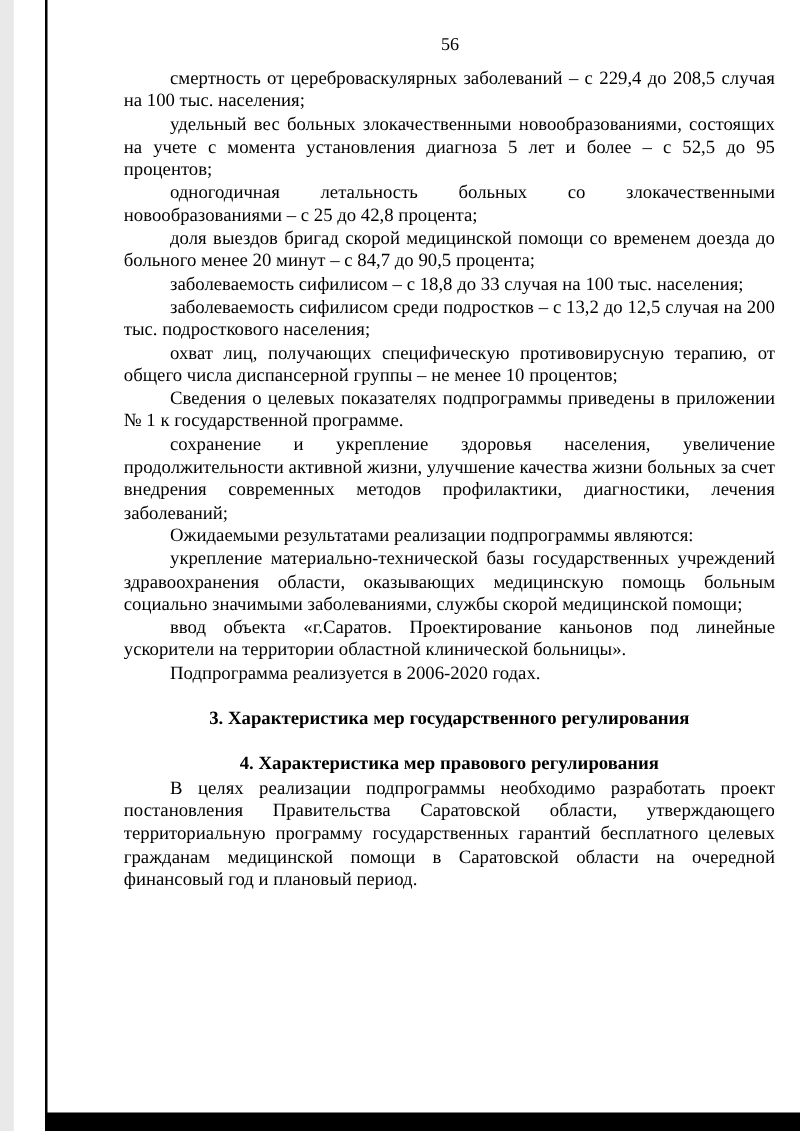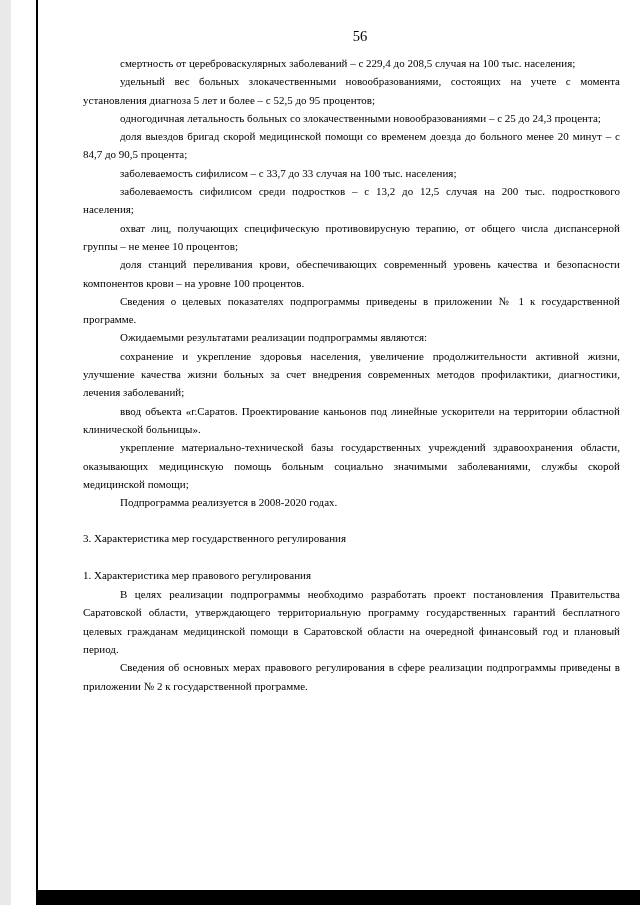--- a/index.html
+++ b/index.html
@@ -26,34 +26,34 @@
     top: 27px;
     left: 88px;
     right: 30px;
     text-align: center;
     font-size: 14.5px;
     line-height: 18px;
   }
   .doc-body {
     position: absolute;
     top: 54px;
-    left: 72px;
+    left: 88px;
     right: 31px;
-    font-size: 11px;
+    font-size: 15px;
     line-height: 18.3px;
     text-align: justify;
   }
   .doc-body p {
     margin: 0;
     padding: 0;
     text-indent: 37px;
   }
   .doc-body p.heading {
-    font-weight: normal;
-    text-align: left;
+    font-weight: bold;
+    text-align: center;
     text-indent: 0;
     margin-top: 18px;
     margin-bottom: 1px;
   }
   .edge-line {
     position: absolute;
     left: 25px;
     top: 0;
     bottom: 0;
     width: 2px;
@@ -73,33 +73,31 @@
 
 <div class="page">
 
   <div class="edge-line"></div>
 
   <div class="page-number">56</div>
 
   <div class="doc-body">
     <p>смертность от цереброваскулярных заболеваний – с 229,4 до 208,5 случая на 100 тыс. населения;</p>
     <p>удельный вес больных злокачественными новообразованиями, состоящих на учете с момента установления диагноза 5 лет и более – с 52,5 до 95 процентов;</p>
-    <p>одногодичная летальность больных со злокачественными новообразованиями – с 25 до 24,3 процента;</p>
+    <p>одногодичная летальность больных со злокачественными новообразованиями – с 25 до 42,8 процента;</p>
     <p>доля выездов бригад скорой медицинской помощи со временем доезда до больного менее 20 минут – с 84,7 до 90,5 процента;</p>
-    <p>заболеваемость сифилисом – с 33,7 до 33 случая на 100 тыс. населения;</p>
+    <p>заболеваемость сифилисом – с 18,8 до 33 случая на 100 тыс. населения;</p>
     <p>заболеваемость сифилисом среди подростков – с 13,2 до 12,5 случая на 200 тыс. подросткового населения;</p>
     <p>охват лиц, получающих специфическую противовирусную терапию, от общего числа диспансерной группы – не менее 10 процентов;</p>
-    <p>доля станций переливания крови, обеспечивающих современный уровень качества и безопасности компонентов крови – на уровне 100 процентов.</p>
     <p>Сведения о целевых показателях подпрограммы приведены в приложении № 1 к государственной программе.</p>
+    <p>сохранение и укрепление здоровья населения, увеличение продолжительности активной жизни, улучшение качества жизни больных за счет внедрения современных методов профилактики, диагностики, лечения заболеваний;</p>
     <p>Ожидаемыми результатами реализации подпрограммы являются:</p>
-    <p>сохранение и укрепление здоровья населения, увеличение продолжительности активной жизни, улучшение качества жизни больных за счет внедрения современных методов профилактики, диагностики, лечения заболеваний;</p>
+    <p>укрепление материально-технической базы государственных учреждений здравоохранения области, оказывающих медицинскую помощь больным социально значимыми заболеваниями, службы скорой медицинской помощи;</p>
     <p>ввод объекта «г.Саратов. Проектирование каньонов под линейные ускорители на территории областной клинической больницы».</p>
-    <p>укрепление материально-технической базы государственных учреждений здравоохранения области, оказывающих медицинскую помощь больным социально значимыми заболеваниями, службы скорой медицинской помощи;</p>
-    <p>Подпрограмма реализуется в 2008-2020 годах.</p>
+    <p>Подпрограмма реализуется в 2006-2020 годах.</p>
     <p class="heading">3. Характеристика мер государственного регулирования</p>
-    <p class="heading">1. Характеристика мер правового регулирования</p>
+    <p class="heading">4. Характеристика мер правового регулирования</p>
     <p>В целях реализации подпрограммы необходимо разработать проект постановления Правительства Саратовской области, утверждающего территориальную программу государственных гарантий бесплатного целевых гражданам медицинской помощи в Саратовской области на очередной финансовый год и плановый период.</p>
-    <p>Сведения об основных мерах правового регулирования в сфере реализации подпрограммы приведены в приложении № 2 к государственной программе.</p>
   </div>
 
   <div class="bottom-bar"></div>
 
 </div>
 
 </body></html>

